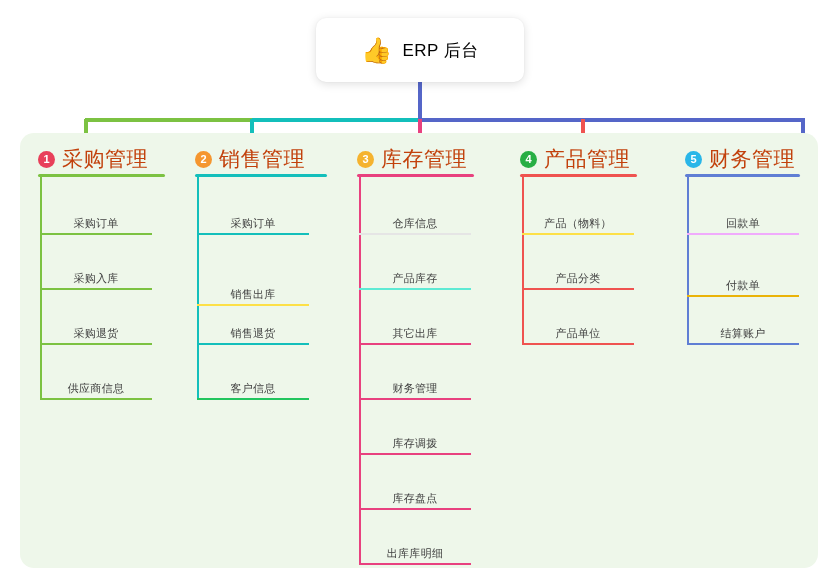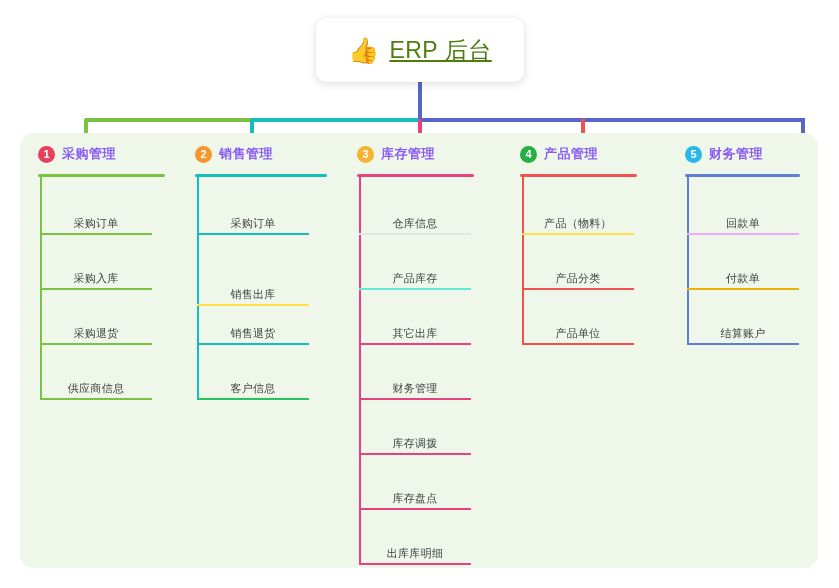--- a/index.html
+++ b/index.html
@@ -36,25 +36,24 @@
     justify-content: center;
     gap: 10px;
     box-sizing: border-box;
   }
   .root-emoji {
     font-size: 25px;
     line-height: 1;
     display: inline-block;
   }
   .root-title {
-    font-size: 23px;
+    font-size: 17px;
     letter-spacing: 0.5px;
-    color: #4d7c0f;
+    color: #000000;
     white-space: nowrap;
-    text-decoration: underline;
   }
 
   
   .connectors {
     position: absolute;
     left: 0;
     top: 0;
     width: 839px;
     height: 588px;
     pointer-events: none;
@@ -104,24 +103,23 @@
     height: 17px;
     border-radius: 50%;
     color: #ffffff;
     font-size: 11px;
     line-height: 17px;
     text-align: center;
     font-weight: bold;
     flex: none;
   }
   .col-title {
-    font-size: 13px;
-    color: #8b5cf6;
+    font-size: 21px;
+    color: #c2410c;
     letter-spacing: 0.5px;
-    font-weight: bold;
   }
   .col-rule {
     position: absolute;
     top: 41px;
     left: 0;
     height: 3px;
     border-radius: 2px;
   }
 
   
@@ -269,21 +267,21 @@
       <div class="column col-4">
         <div class="col-header">
           <span class="badge" style="background: rgb(41, 182, 232);">5</span>
           <span class="col-title">财务管理</span>
         </div>
         <div class="col-rule" style="width: 115px; background: rgb(95, 126, 212);"></div>
         <div class="spine" style="height: 166px; background: rgb(95, 126, 212);"></div>
         <div class="item" style="top: 100px; background: #f0abfc;">
           <span class="item-label">回款单</span>
         </div>
-        <div class="item" style="top: 155px; background: #eab308;">
+        <div class="item" style="top: 162px; background: #eab308;">
           <span class="item-label">付款单</span>
         </div>
         <div class="item" style="top: 210px; background: rgb(95, 126, 212);">
           <span class="item-label">结算账户</span>
         </div>
       </div>
     </div>
 
 </div>
 

